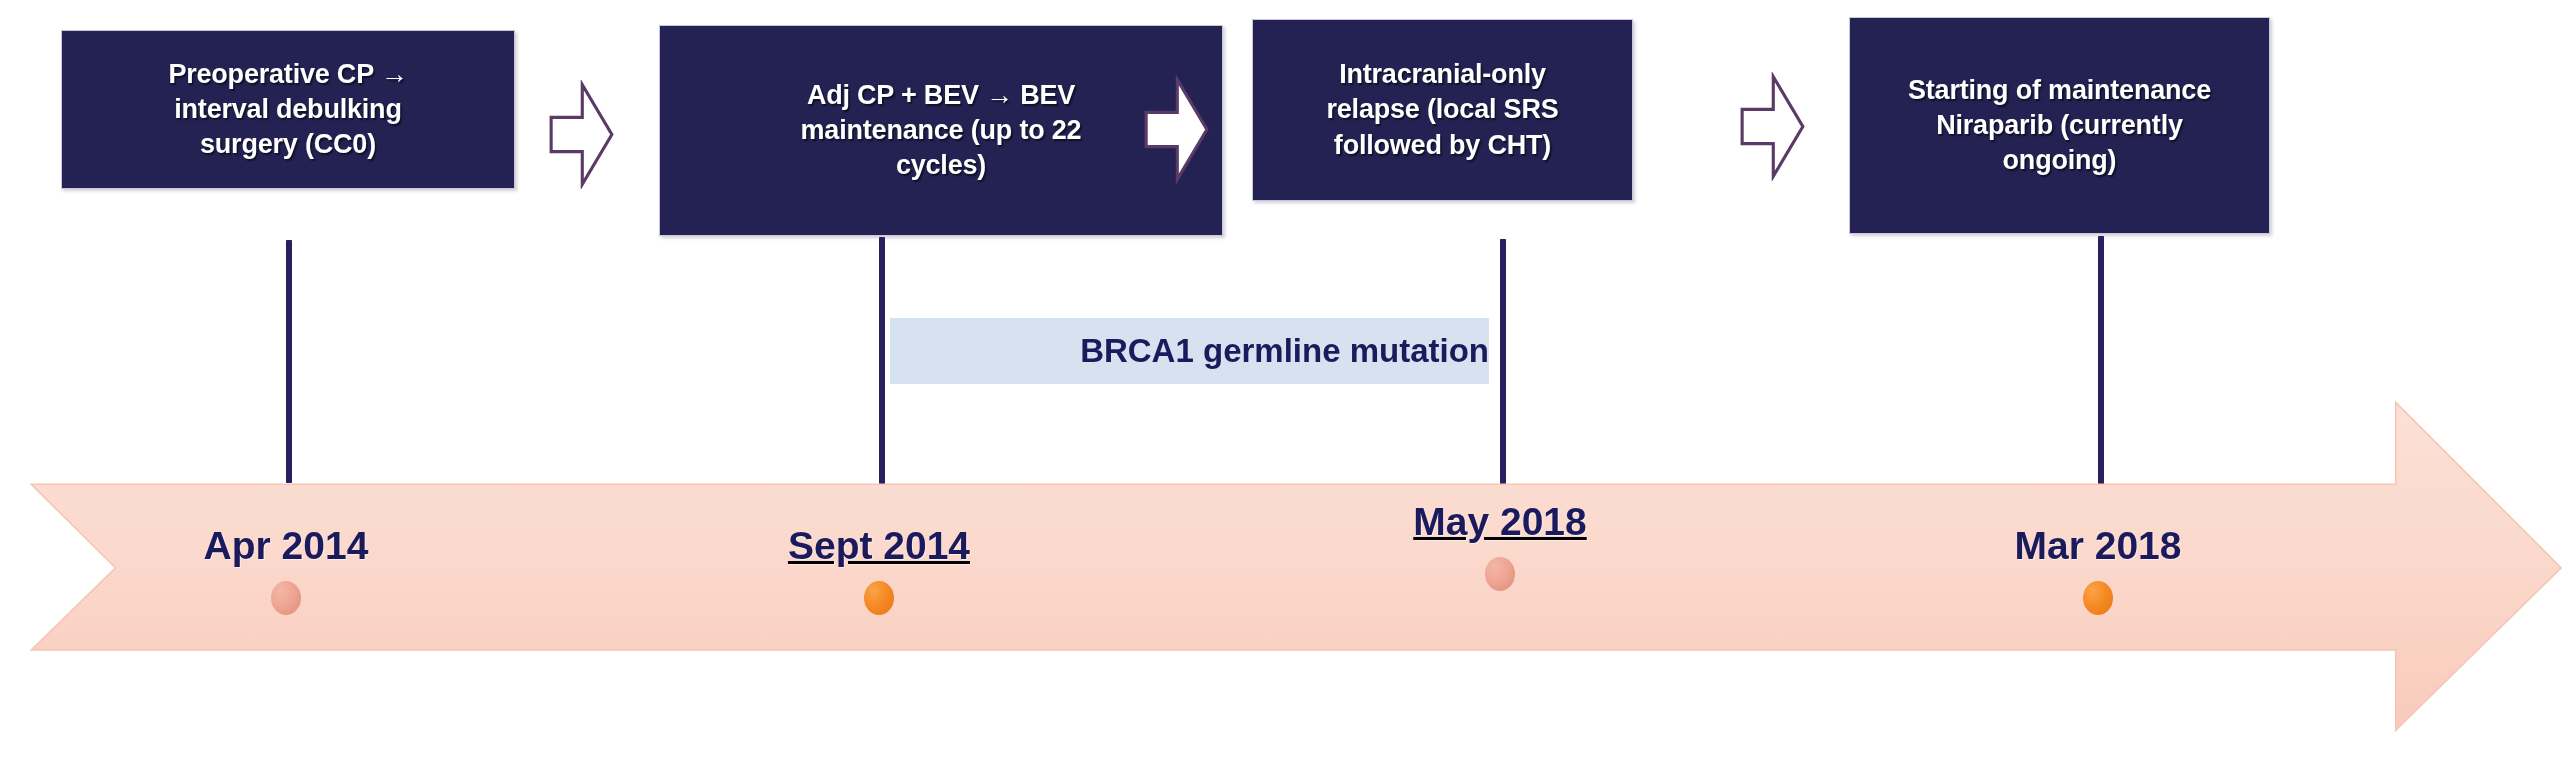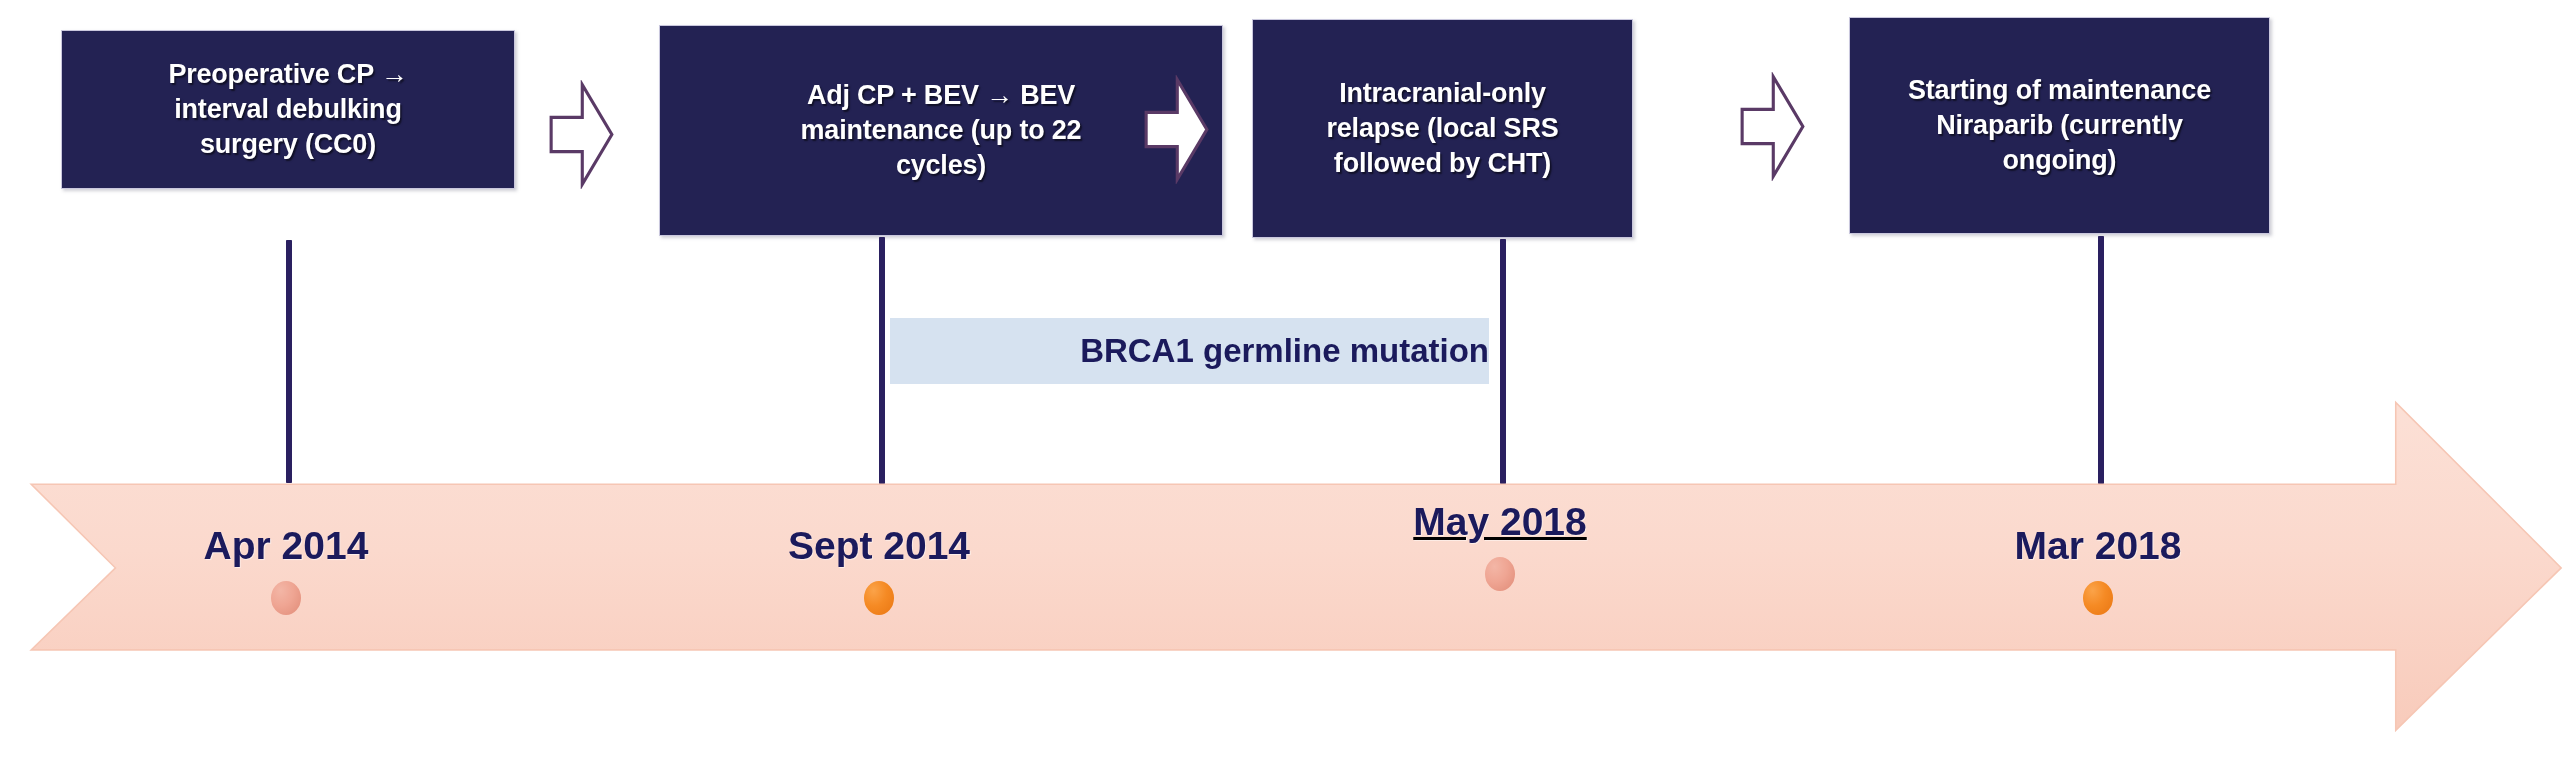--- a/index.html
+++ b/index.html
@@ -128,21 +128,21 @@
 interval debulking
 surgery (CC0)</div>
   </div>
 
   <div class="event-box" style="left:659px; top:25px; width:564px; height:211px;">
     <div class="event-box-label">Adj CP + BEV → BEV
 maintenance (up to 22
 cycles)</div>
   </div>
 
-  <div class="event-box" style="left:1252px; top:19px; width:381px; height:219px;">
+  <div class="event-box" style="left:1252px; top:19px; width:381px; height:182px;">
     <div class="event-box-label">Intracranial-only
 relapse (local SRS
 followed by CHT)</div>
   </div>
 
   <div class="event-box" style="left:1849px; top:17px; width:421px; height:217px;">
     <div class="event-box-label">Starting of maintenance
 Niraparib (currently
 ongoing)</div>
   </div>
@@ -186,21 +186,21 @@
 
       <polygon points="40,140 3070,140 3070,35 3282,247 3070,455 3070,352 40,352 148,247" fill="url(#bannerGrad)" stroke="#f6c6b4" stroke-width="2"></polygon>
     </svg>
   </div>
 
   <div class="milestone" style="left:286px; top:524px;">
     <div class="milestone-date">Apr 2014</div>
     <div class="milestone-dot dot-muted"></div>
   </div>
 
-  <div class="milestone" style="left:879px; top:524px;">
+  <div class="milestone" style="left:879px; top:524px;text-decoration:underline;">
     <div class="milestone-date">Sept 2014</div>
     <div class="milestone-dot dot-vivid"></div>
   </div>
 
   <div class="milestone" style="left:1500px; top:500px;text-decoration:underline;">
     <div class="milestone-date">May 2018</div>
     <div class="milestone-dot dot-muted"></div>
   </div>
 
   <div class="milestone" style="left:2098px; top:524px;">

